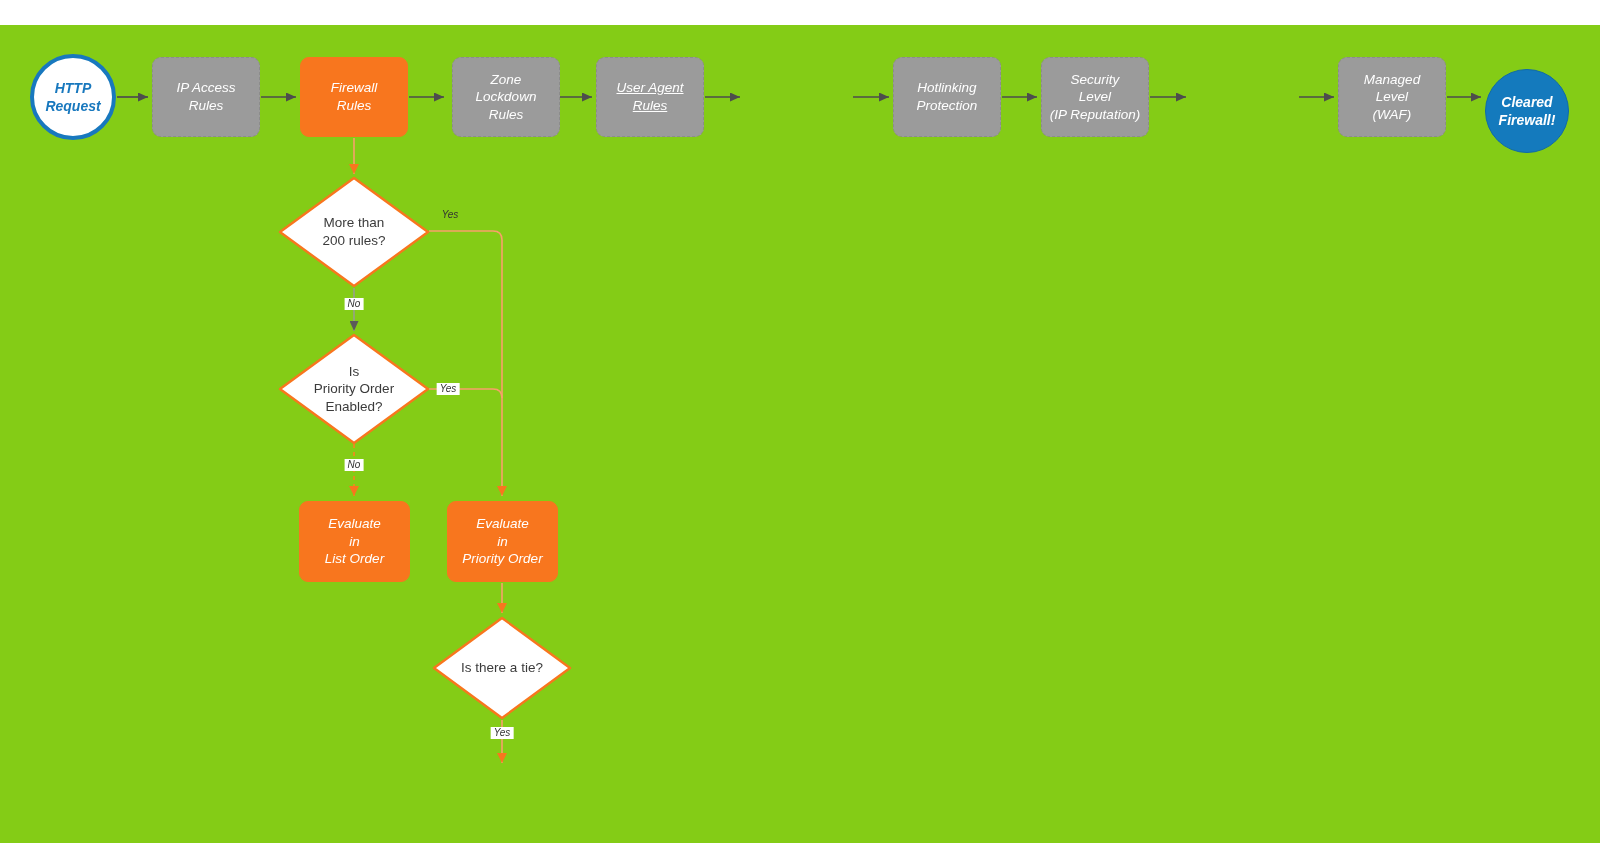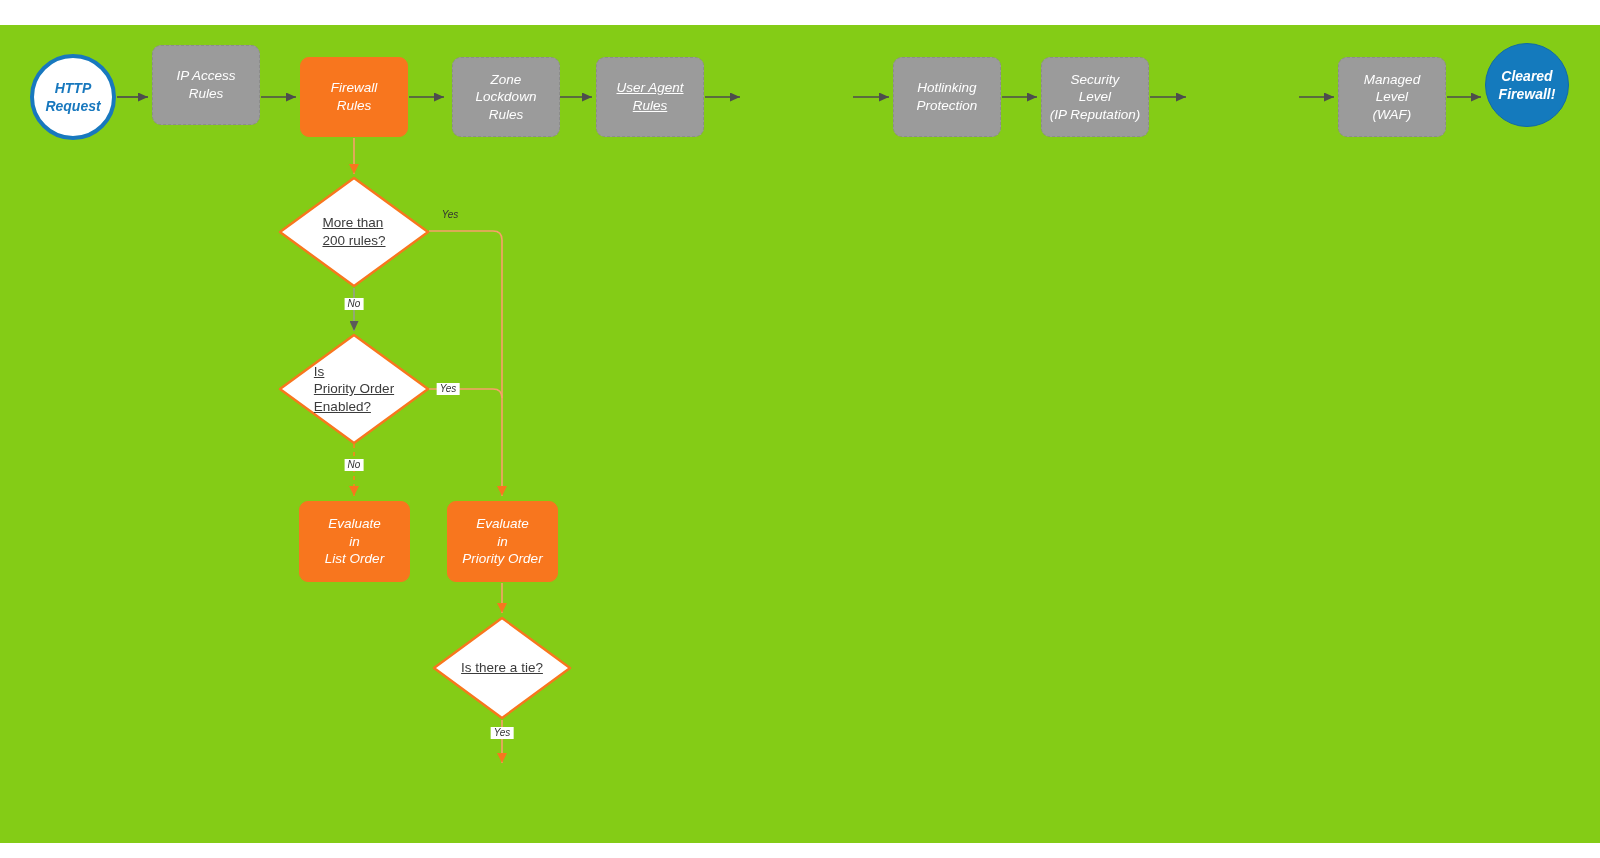--- a/index.html
+++ b/index.html
@@ -35,28 +35,28 @@
   }
   .circle{
     border-radius:50%;
     font-style:italic;font-weight:bold;font-size:14px;
   }
   .circle.start{
     width:86px;height:86px;left:30px;top:29px;
     background:#ffffff;border:4px solid #1878be;color:#1878be;
   }
   .circle.end{
-    width:84px;height:84px;left:1485px;top:18px;
+    width:84px;height:84px;left:1485px;top:44px;
     background:#147abd;border:1px solid #0f6aa8;color:#ffffff;
   }
   .diamond-text{
     position:absolute;z-index:2;
     display:flex;align-items:center;justify-content:center;
-    text-align:left;
-    font-size:13.5px;color:#3b3b3b;line-height:1.35;text-decoration:underline;
+    text-align:center;
+    font-size:13.5px;color:#3b3b3b;line-height:1.35;
   }
   .edge-label{
     position:absolute;z-index:3;
     font-style:italic;font-size:10px;color:#333333;
     transform:translate(-50%,-50%);
     line-height:1;
   }
   .edge-label.onwire{background:#ffffff;padding:1px 3px;}
 </style>
 </head>
@@ -111,21 +111,21 @@
 
   <div class="node circle start">
     <span class="label">HTTP
 Request</span>
   </div>
   <div class="node circle end">
     <span class="label">Cleared
 Firewall!</span>
   </div>
 
-  <div class="node proc gray" style="left:152px;top:20px;">
+  <div class="node proc gray" style="left:152px;top:32px;">
     <span class="label">IP Access
 Rules</span>
   </div>
   <div class="node proc orange" style="left:300px;top:32px;">
     <span class="label">Firewall
 Rules</span>
   </div>
   <div class="node proc gray" style="left:452px;top:32px;">
     <span class="label">Zone
 Lockdown

